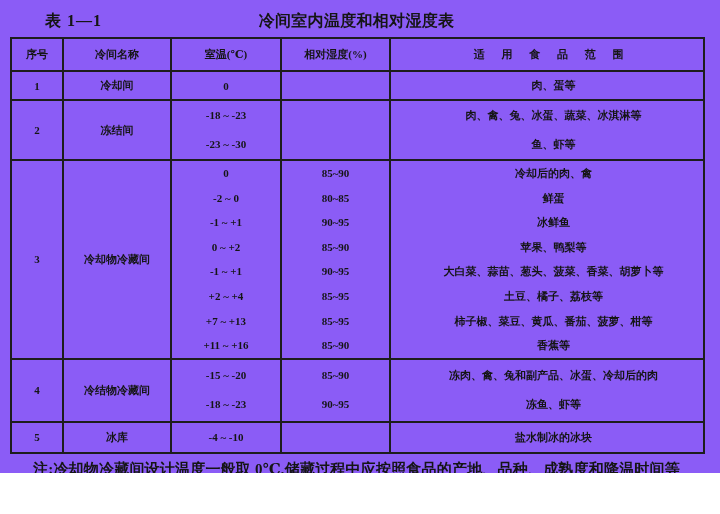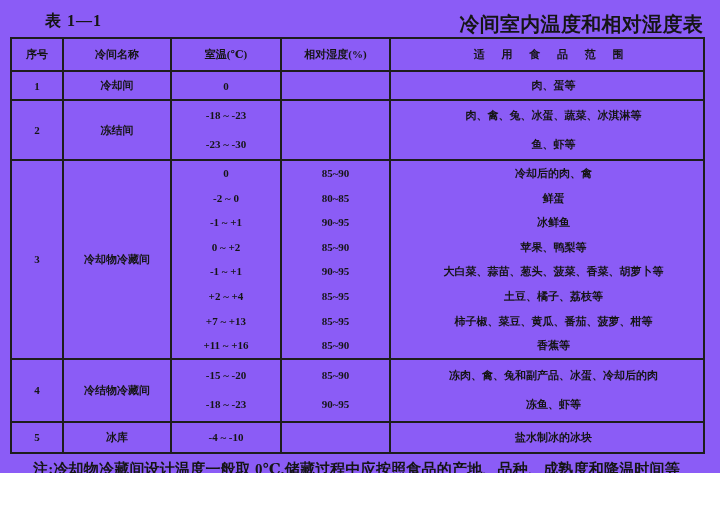--- a/index.html
+++ b/index.html
@@ -23,22 +23,22 @@
     top: 11px;
     font-size: 16px;
     letter-spacing: 1px;
     white-space: nowrap;
   }
   .ttitle {
     position: absolute;
     left: 10px;
     top: 11px;
     width: 693px;
-    text-align: right;
-    font-size: 20px;
+    text-align: center;
+    font-size: 16px;
     letter-spacing: 0.3px;
   }
   table.tbl {
     position: absolute;
     left: 10px;
     top: 37px;
     width: 693px;
     border-collapse: collapse;
     table-layout: fixed;
   }

